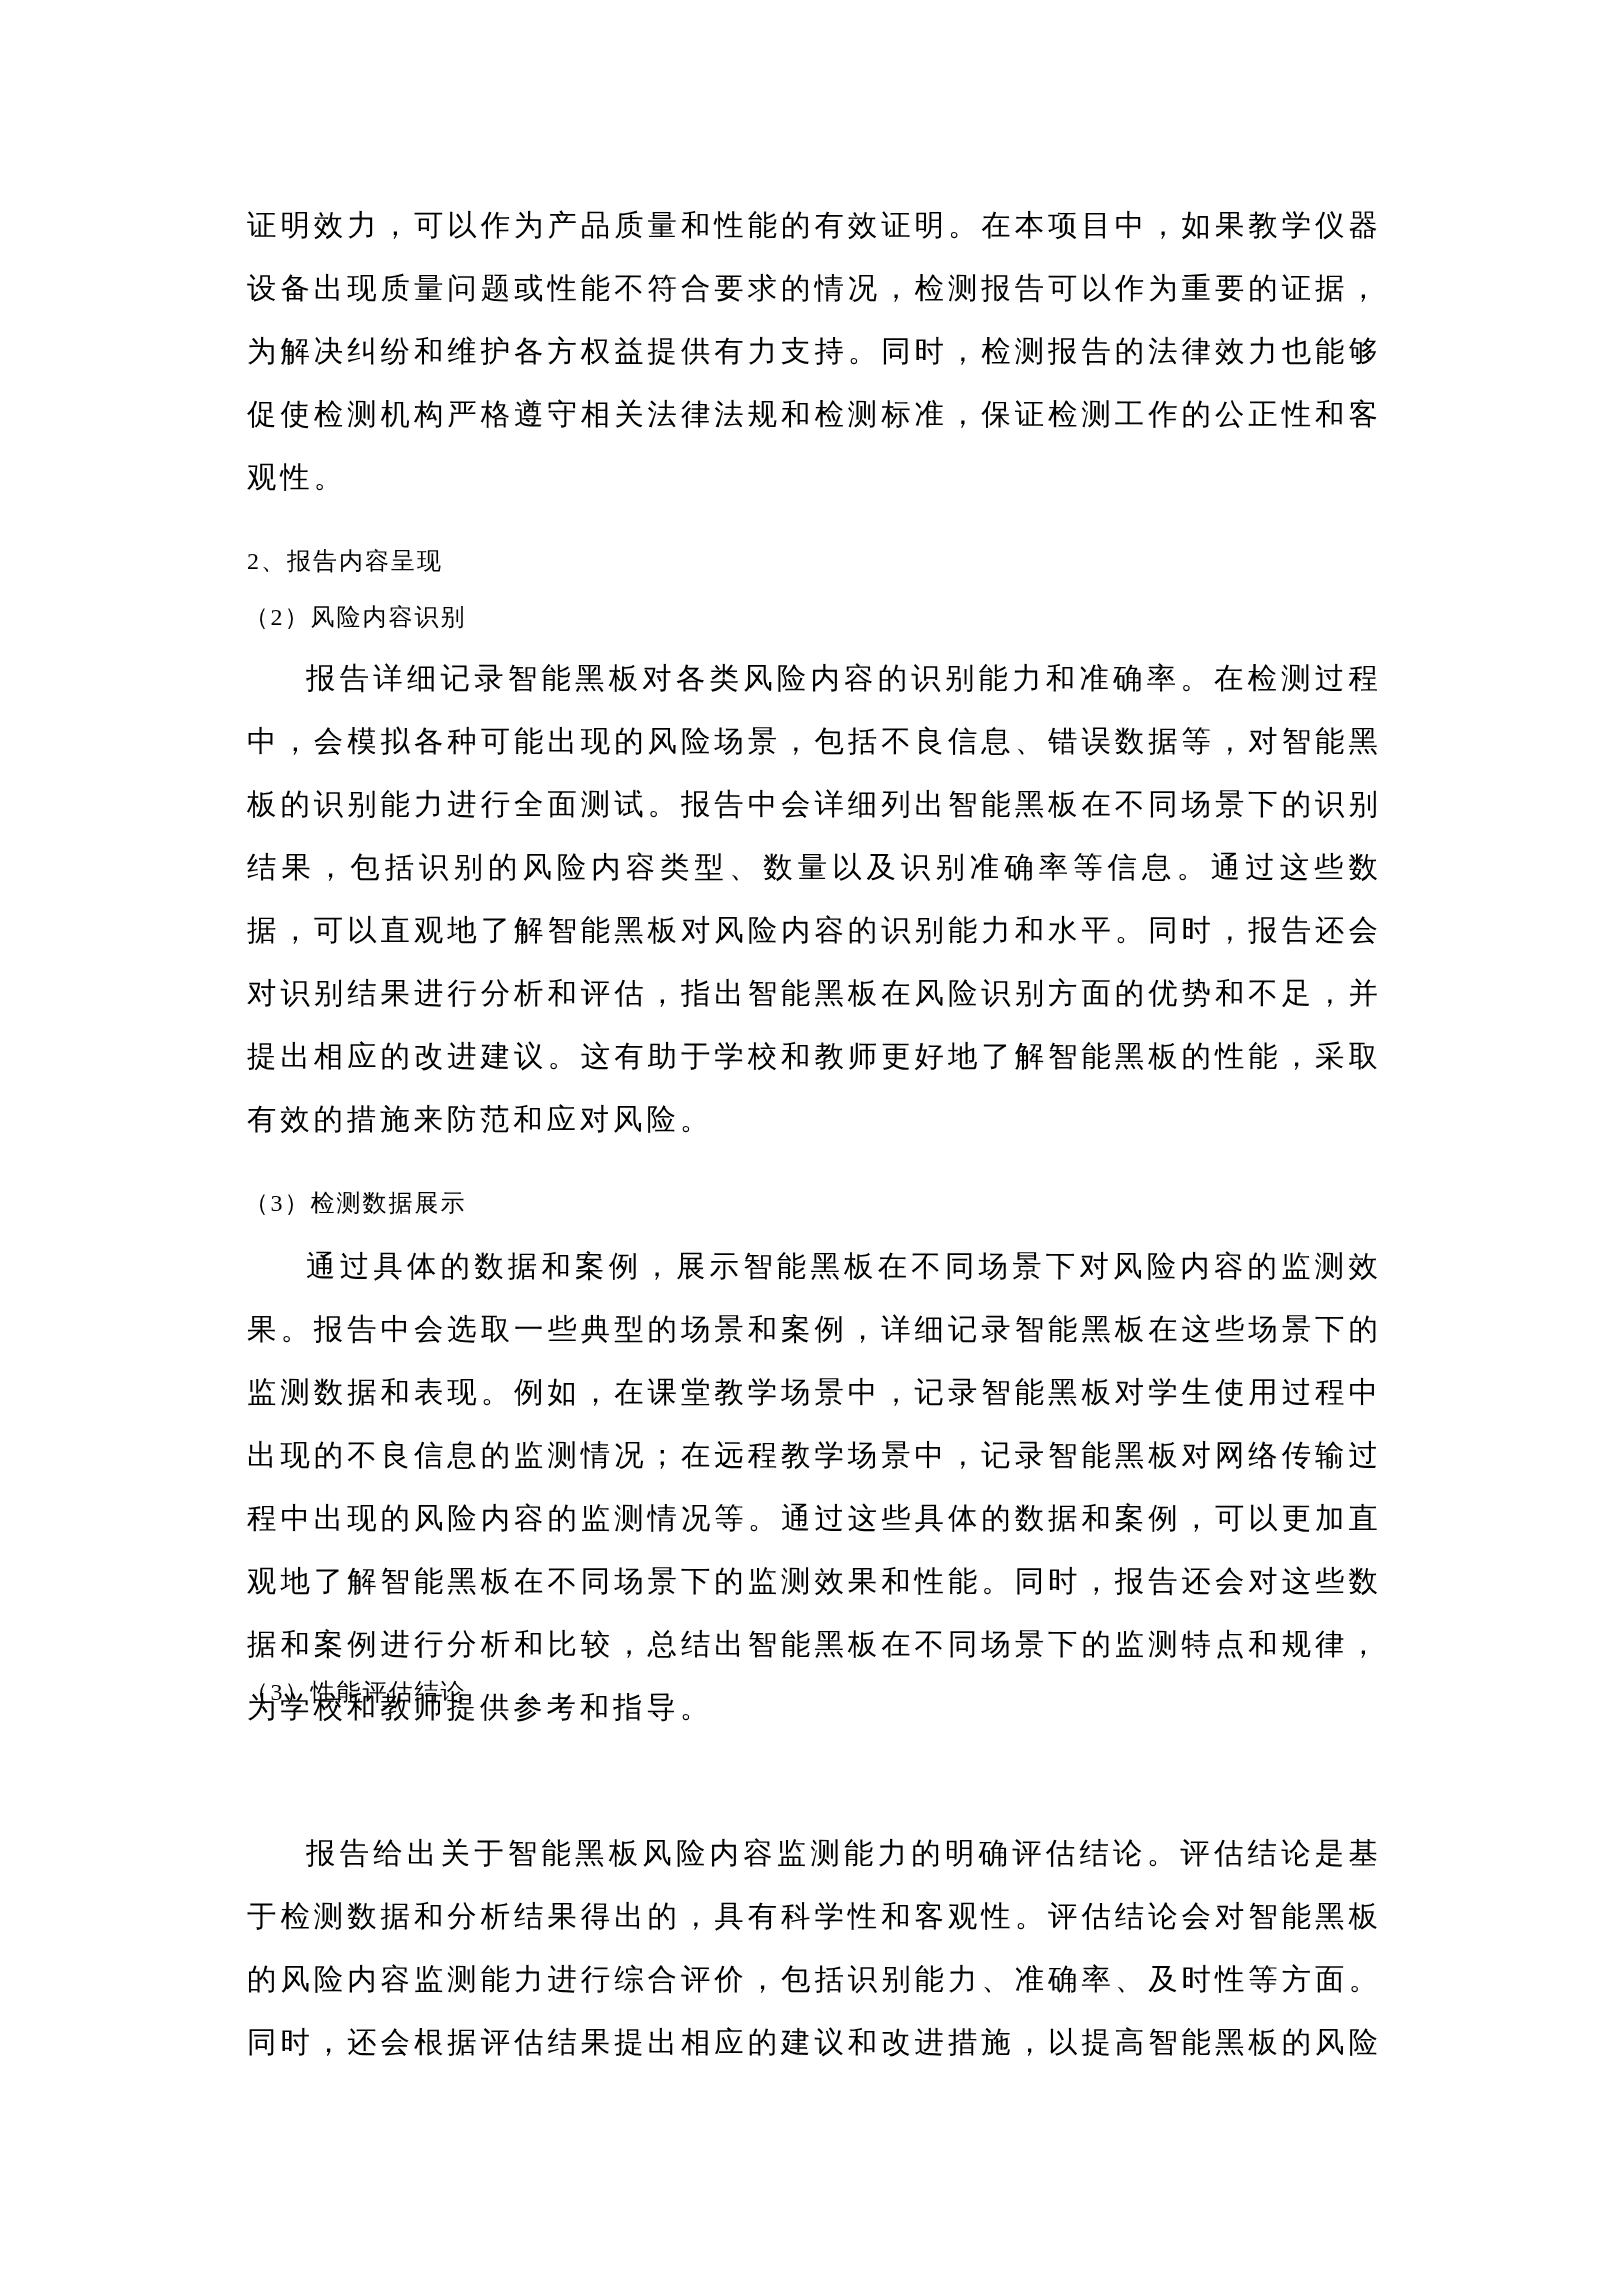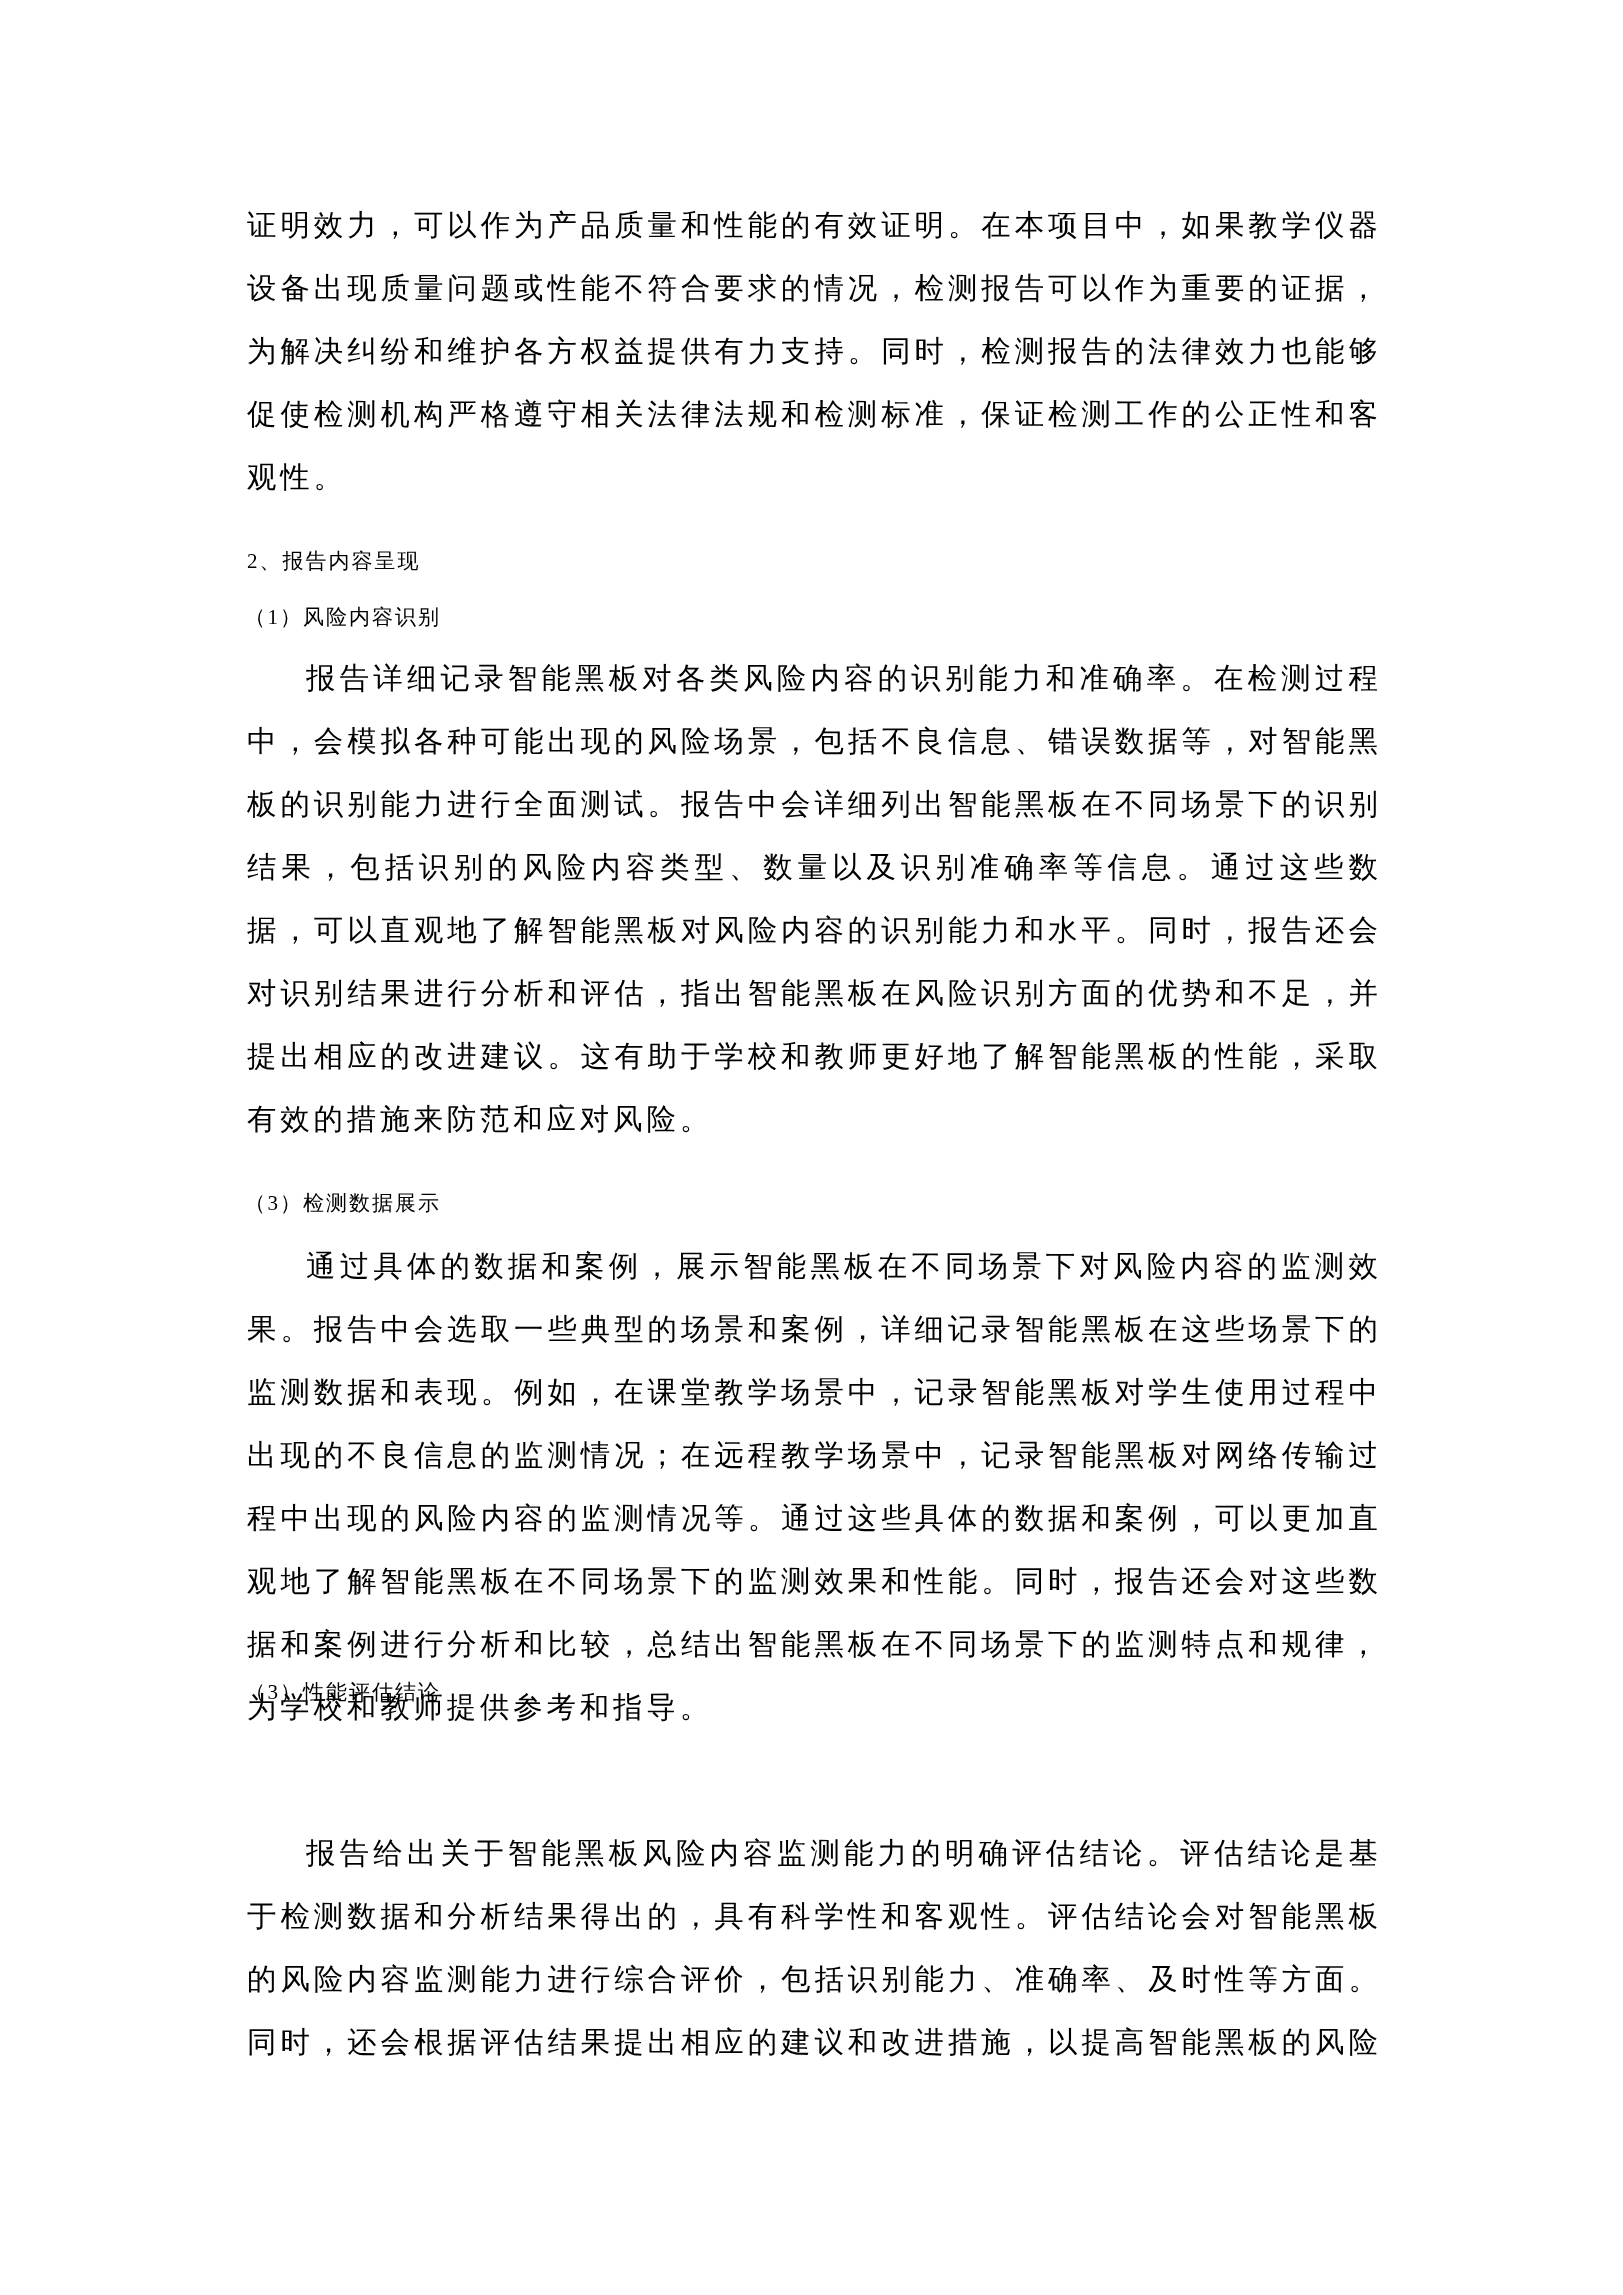--- a/index.html
+++ b/index.html
@@ -40,21 +40,21 @@
     .line.last {
       text-align-last: left;
     }
     .line.indent {
       padding-left: 59px;
     }
     .heading {
       display: block;
       height: 56px;
       line-height: 56px;
-      font-size: 21px;
+      font-size: 24px;
       white-space: nowrap;
       letter-spacing: 2px;
     }
     .heading.sub {
       margin-left: -2.6px;
     }
     
     .jl {
       display: flex;
       justify-content: space-between;
@@ -217,21 +217,21 @@
         <span class="ch">性</span>
         <span class="ch">。</span>
       </div>
   </div>
 
   <div class="block" style="top:533px;">
     <div class="heading">2、报告内容呈现</div>
   </div>
 
   <div class="block" style="top:589px;">
-    <div class="heading sub">（1）风险内容识别</div>
+    <div class="heading sub">（2）风险内容识别</div>
   </div>
   <div class="block" style="top:647px;">
     <div class="line jl indent">
         <span class="ch">报</span>
         <span class="ch">告</span>
         <span class="ch">详</span>
         <span class="ch">细</span>
         <span class="ch">记</span>
         <span class="ch">录</span>
         <span class="ch">智</span>

